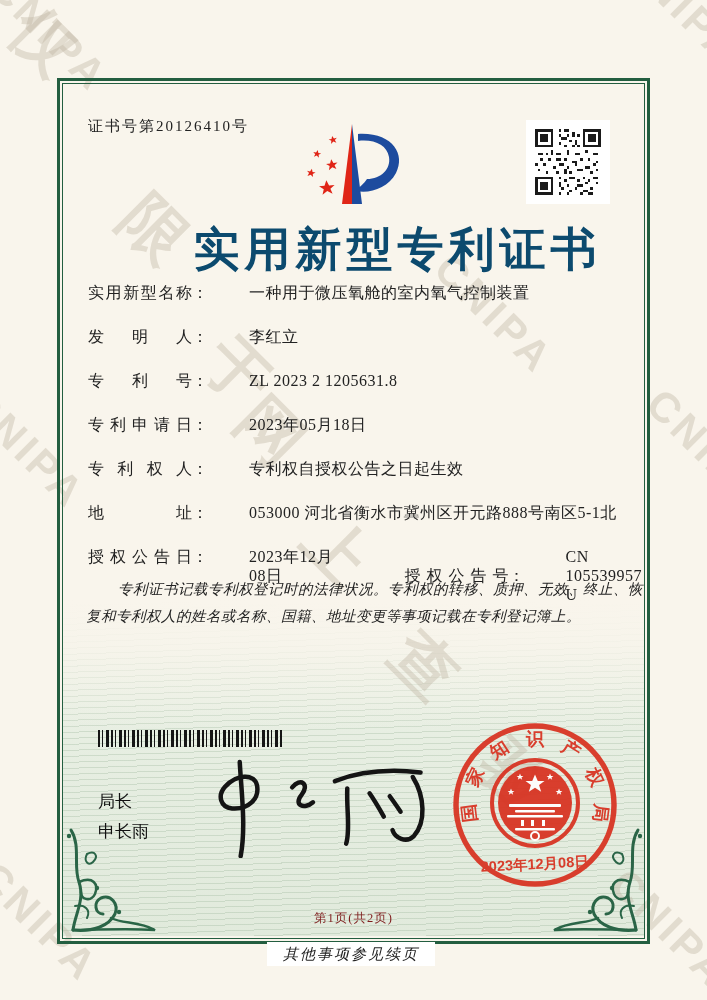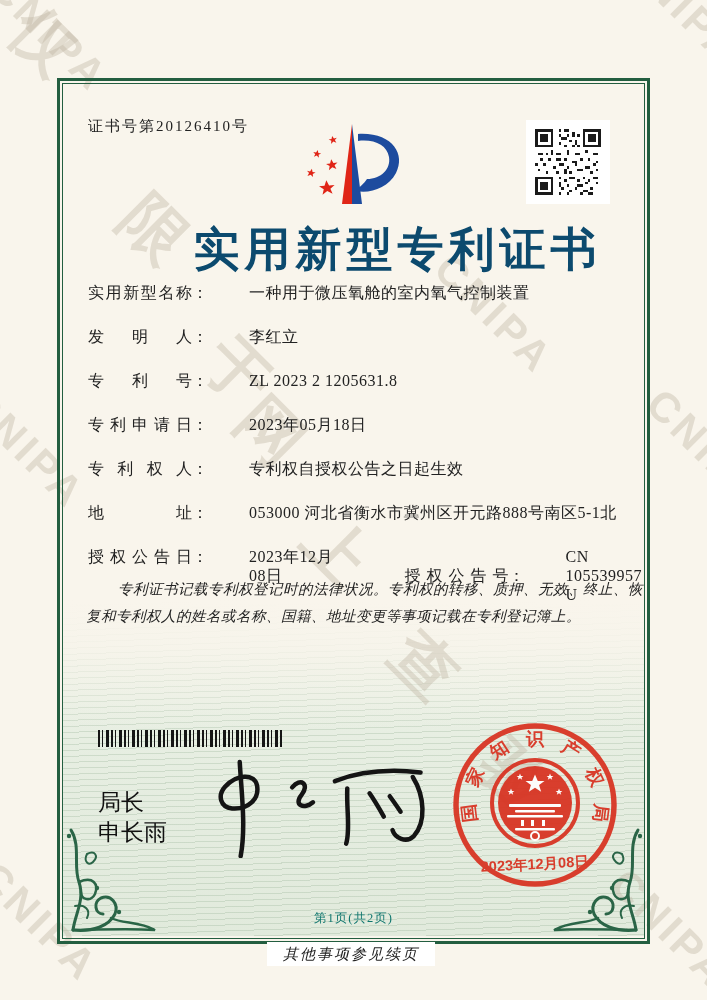--- a/index.html
+++ b/index.html
@@ -35,30 +35,30 @@
   .colon{flex:none;}
   .fvalue{letter-spacing:0.5px;margin-left:41px;}
   .grant-right{margin-left:56px;display:flex;align-items:center;}
 
   .paras{position:absolute;left:86px;top:576px;right:64px;font-size:14.5px;line-height:1.85;color:#222;font-style:italic;letter-spacing:0.5px;}
   .paras p{margin:0;text-indent:2.2em;}
 
   .barcode{position:absolute;left:98px;top:730px;width:186px;height:17px;
     background:repeating-linear-gradient(90deg,#151515 0 2px,rgba(0,0,0,0) 2px 4px,#151515 4px 5px,rgba(0,0,0,0) 5px 8px,#151515 8px 11px,rgba(0,0,0,0) 11px 13px);}
 
-  .signer{position:absolute;left:98px;top:788px;font-family:Liberation Serif, serif;font-size:23px;color:#111;line-height:30px;}
+  .signer{position:absolute;left:98px;top:788px;font-family:Liberation Mono, monospace;font-size:17px;color:#111;line-height:30px;}
   .signature{position:absolute;left:198px;top:748px;}
 
   .seal{position:absolute;left:449px;top:719px;z-index:5;mix-blend-mode:multiply;opacity:0.93;}
 
   .ornament{position:absolute;z-index:3;pointer-events:none;}
   .orn-left{left:63px;top:826px;}
   .orn-right{left:528px;top:826px;transform:scaleX(-1);}
 
-  .page-info{position:absolute;left:0;top:910px;width:100%;text-align:center;font-size:12.5px;color:#0f766e;letter-spacing:1px;}
+  .page-info{position:absolute;left:0;top:910px;width:100%;text-align:center;font-size:12.5px;color:#7f1d1d;letter-spacing:1px;}
   .note-box{position:absolute;left:267px;top:942px;width:168px;height:24px;background:#fff;display:flex;align-items:center;justify-content:center;font-size:15px;font-style:italic;letter-spacing:2px;color:#222;z-index:4;}
 </style>
 </head>
 <body>
 
 <div class="page">
 
   <span class="wm wm-en" style="left:-25px;top:8px;">CNIPA</span>
   <span class="wm wm-en" style="left:608px;top:-18px;">CNIPA</span>
   <span class="wm wm-en" style="left:420px;top:290px;">CNIPA</span>

